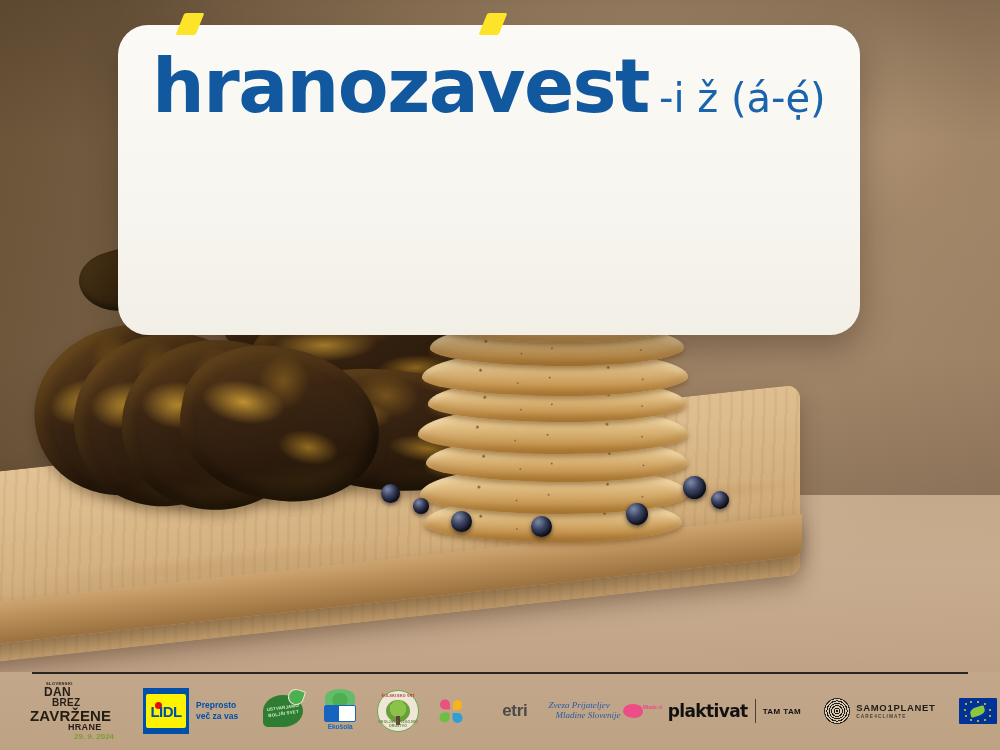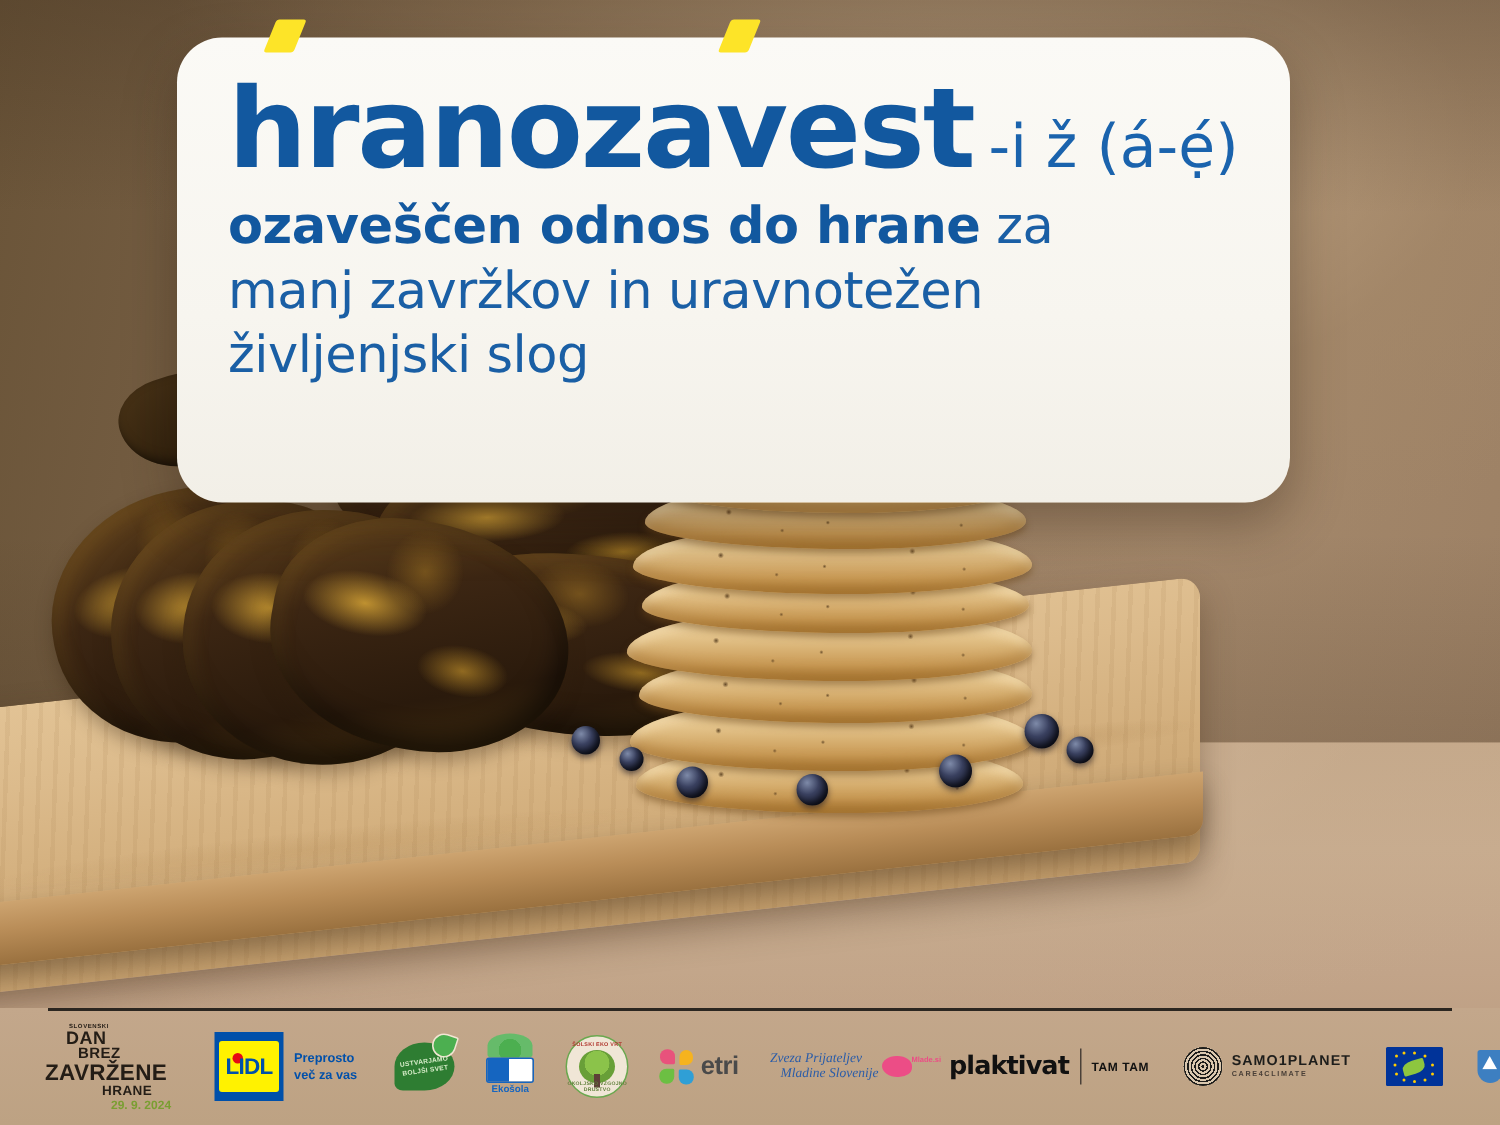--- a/index.html
+++ b/index.html
@@ -300,25 +300,20 @@
   <div class="berry blue" style="position:absolute; left:683px; top:476px; width:23px; height:23px;"></div>
   <div class="berry blue" style="position:absolute; left:711px; top:491px; width:18px; height:18px;"></div>
 
   <div class="card">
     <div class="headword-line">
       <div class="headword">hranozavest</div>
       <span class="acc1"></span>
       <span class="acc2"></span>
       <div class="gram">-i ž (á-ẹ́)</div>
     </div>
-    <div class="def">
-      <div class="def-line"><span class="b">ozaveščen odnos do hrane</span><span> za</span></div>
-      <div class="def-line">manj zavržkov in uravnotežen</div>
-      <div class="def-line">življenjski slog</div>
-    </div>
   </div>
 
 
   <div class="footer">
     <div class="footer-rule"></div>
     <div class="logos">
 
       <div class="logo lg-sdbzh">
         <div class="tiny">SLOVENSKI</div>
         <div class="r1">DAN</div>
@@ -358,21 +353,21 @@
       </div>
 
       <div class="logo" style="margin-left:6px;">
         <div class="circtree">
           <div class="cap">ŠOLSKI EKO VRT</div>
           <div class="tr"></div>
           <div class="capb">OKOLJSKO VZGOJNO DRUŠTVO</div>
         </div>
       </div>
 
-      <div class="logo" style="margin-left:10px;">
+      <div class="logo" style="margin-left:10px;gap:35px;">
         <div class="etri-flower">
             <i></i>
             <i></i>
             <i></i>
             <i></i>
           </div>
         <div class="etri-word">etri</div>
       </div>
 
       <div class="logo" style="margin-left:10px;">

